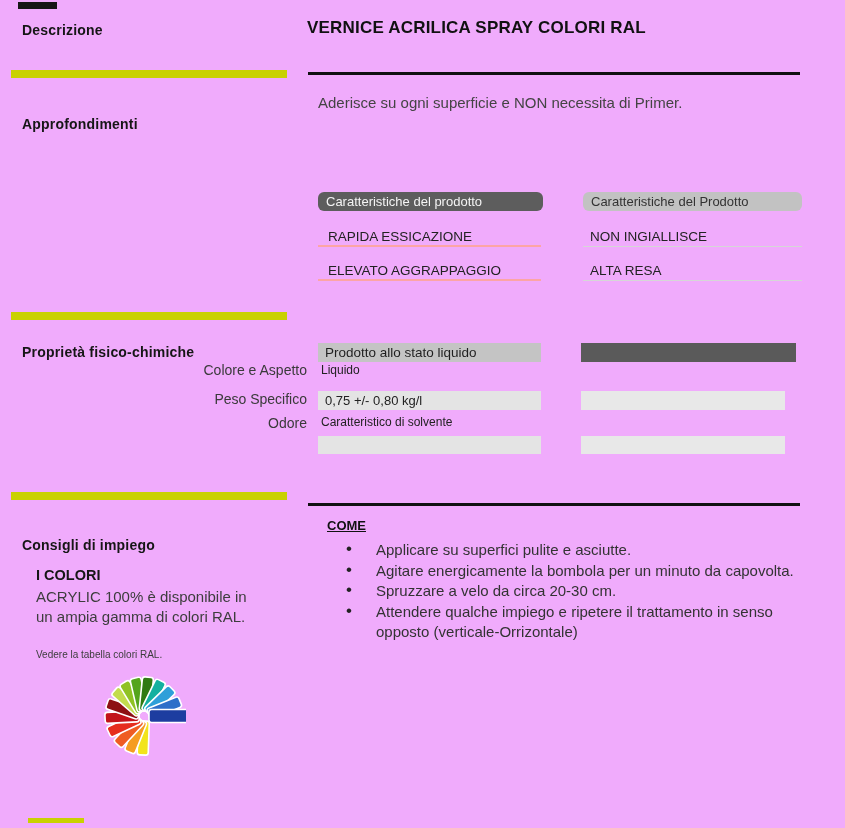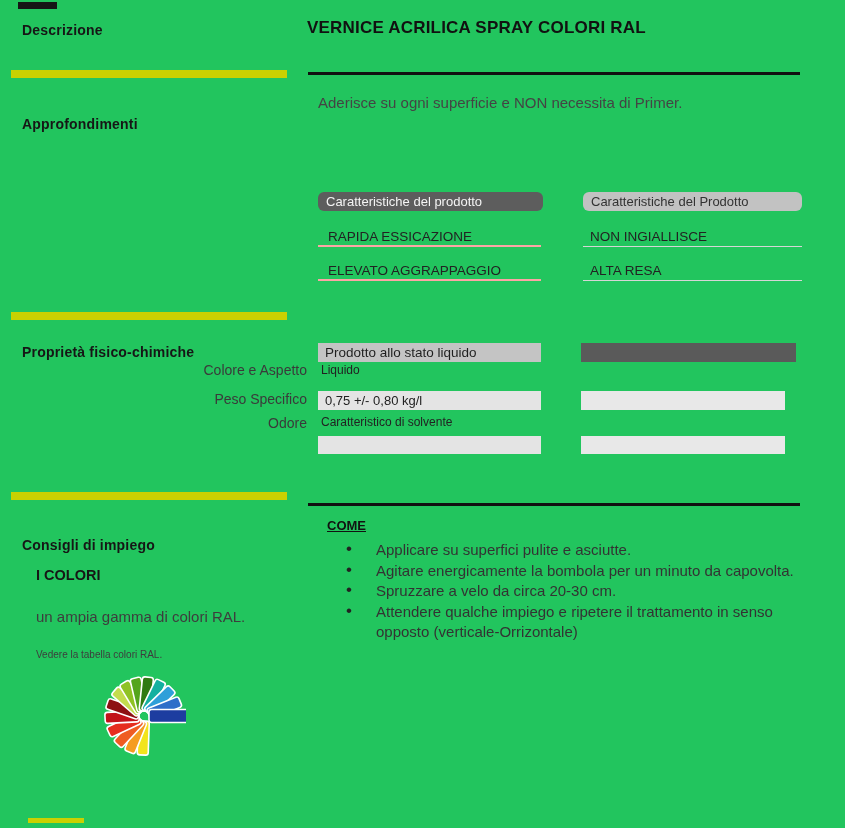--- a/index.html
+++ b/index.html
@@ -2,21 +2,21 @@
 <html><head>
 <meta charset="utf-8">
 <style>
   * { margin: 0; padding: 0; box-sizing: border-box; }
   html, body { background: #ffffff; }
   body { font-family: "Liberation Sans", "DejaVu Sans", sans-serif; color: #1a1a1a; }
   .page {
     position: relative;
     width: 845px;
     height: 828px;
-    background: #22c55e;
+    background: #f0abfc;
     overflow: hidden;
   }
   .abs { position: absolute; }
 
   
   .corner-bar-top { left: 18px; top: 2px; width: 39px; height: 7px; background: #161616; }
   .corner-bar-bottom { left: 28px; top: 818px; width: 56px; height: 5px; background: #c9d101; }
 
   
   .section-label { font-weight: bold; font-size: 14px; color: #161616; letter-spacing: .2px; }
@@ -149,20 +149,21 @@
 
   <div class="abs prop-right-dark"></div>
   <div class="abs prop-right-gray pr-2"></div>
   <div class="abs prop-right-gray pr-empty"></div>
 
   <div class="abs yellow-bar yb-3"></div>
   <div class="abs black-rule br-2"></div>
 
   <div class="abs section-label lbl-consigli">Consigli di impiego</div>
   <div class="abs colors-title">I COLORI</div>
+  <div class="abs colors-text ct-1">ACRYLIC 100% è disponibile in</div>
   <div class="abs colors-text ct-2">un ampia gamma di colori RAL.</div>
   <div class="abs ct-note colors-text">Vedere la tabella colori RAL.</div>
 
   <div class="abs come-title">COME</div>
   <ul class="abs come-list">
     <li>Applicare su superfici pulite e asciutte.</li>
     <li>Agitare energicamente la bombola per un minuto da capovolta.</li>
     <li>Spruzzare a velo da circa 20-30 cm.</li>
     <li>Attendere qualche impiego e ripetere il trattamento in senso opposto (verticale-Orrizontale)</li>
   </ul>

